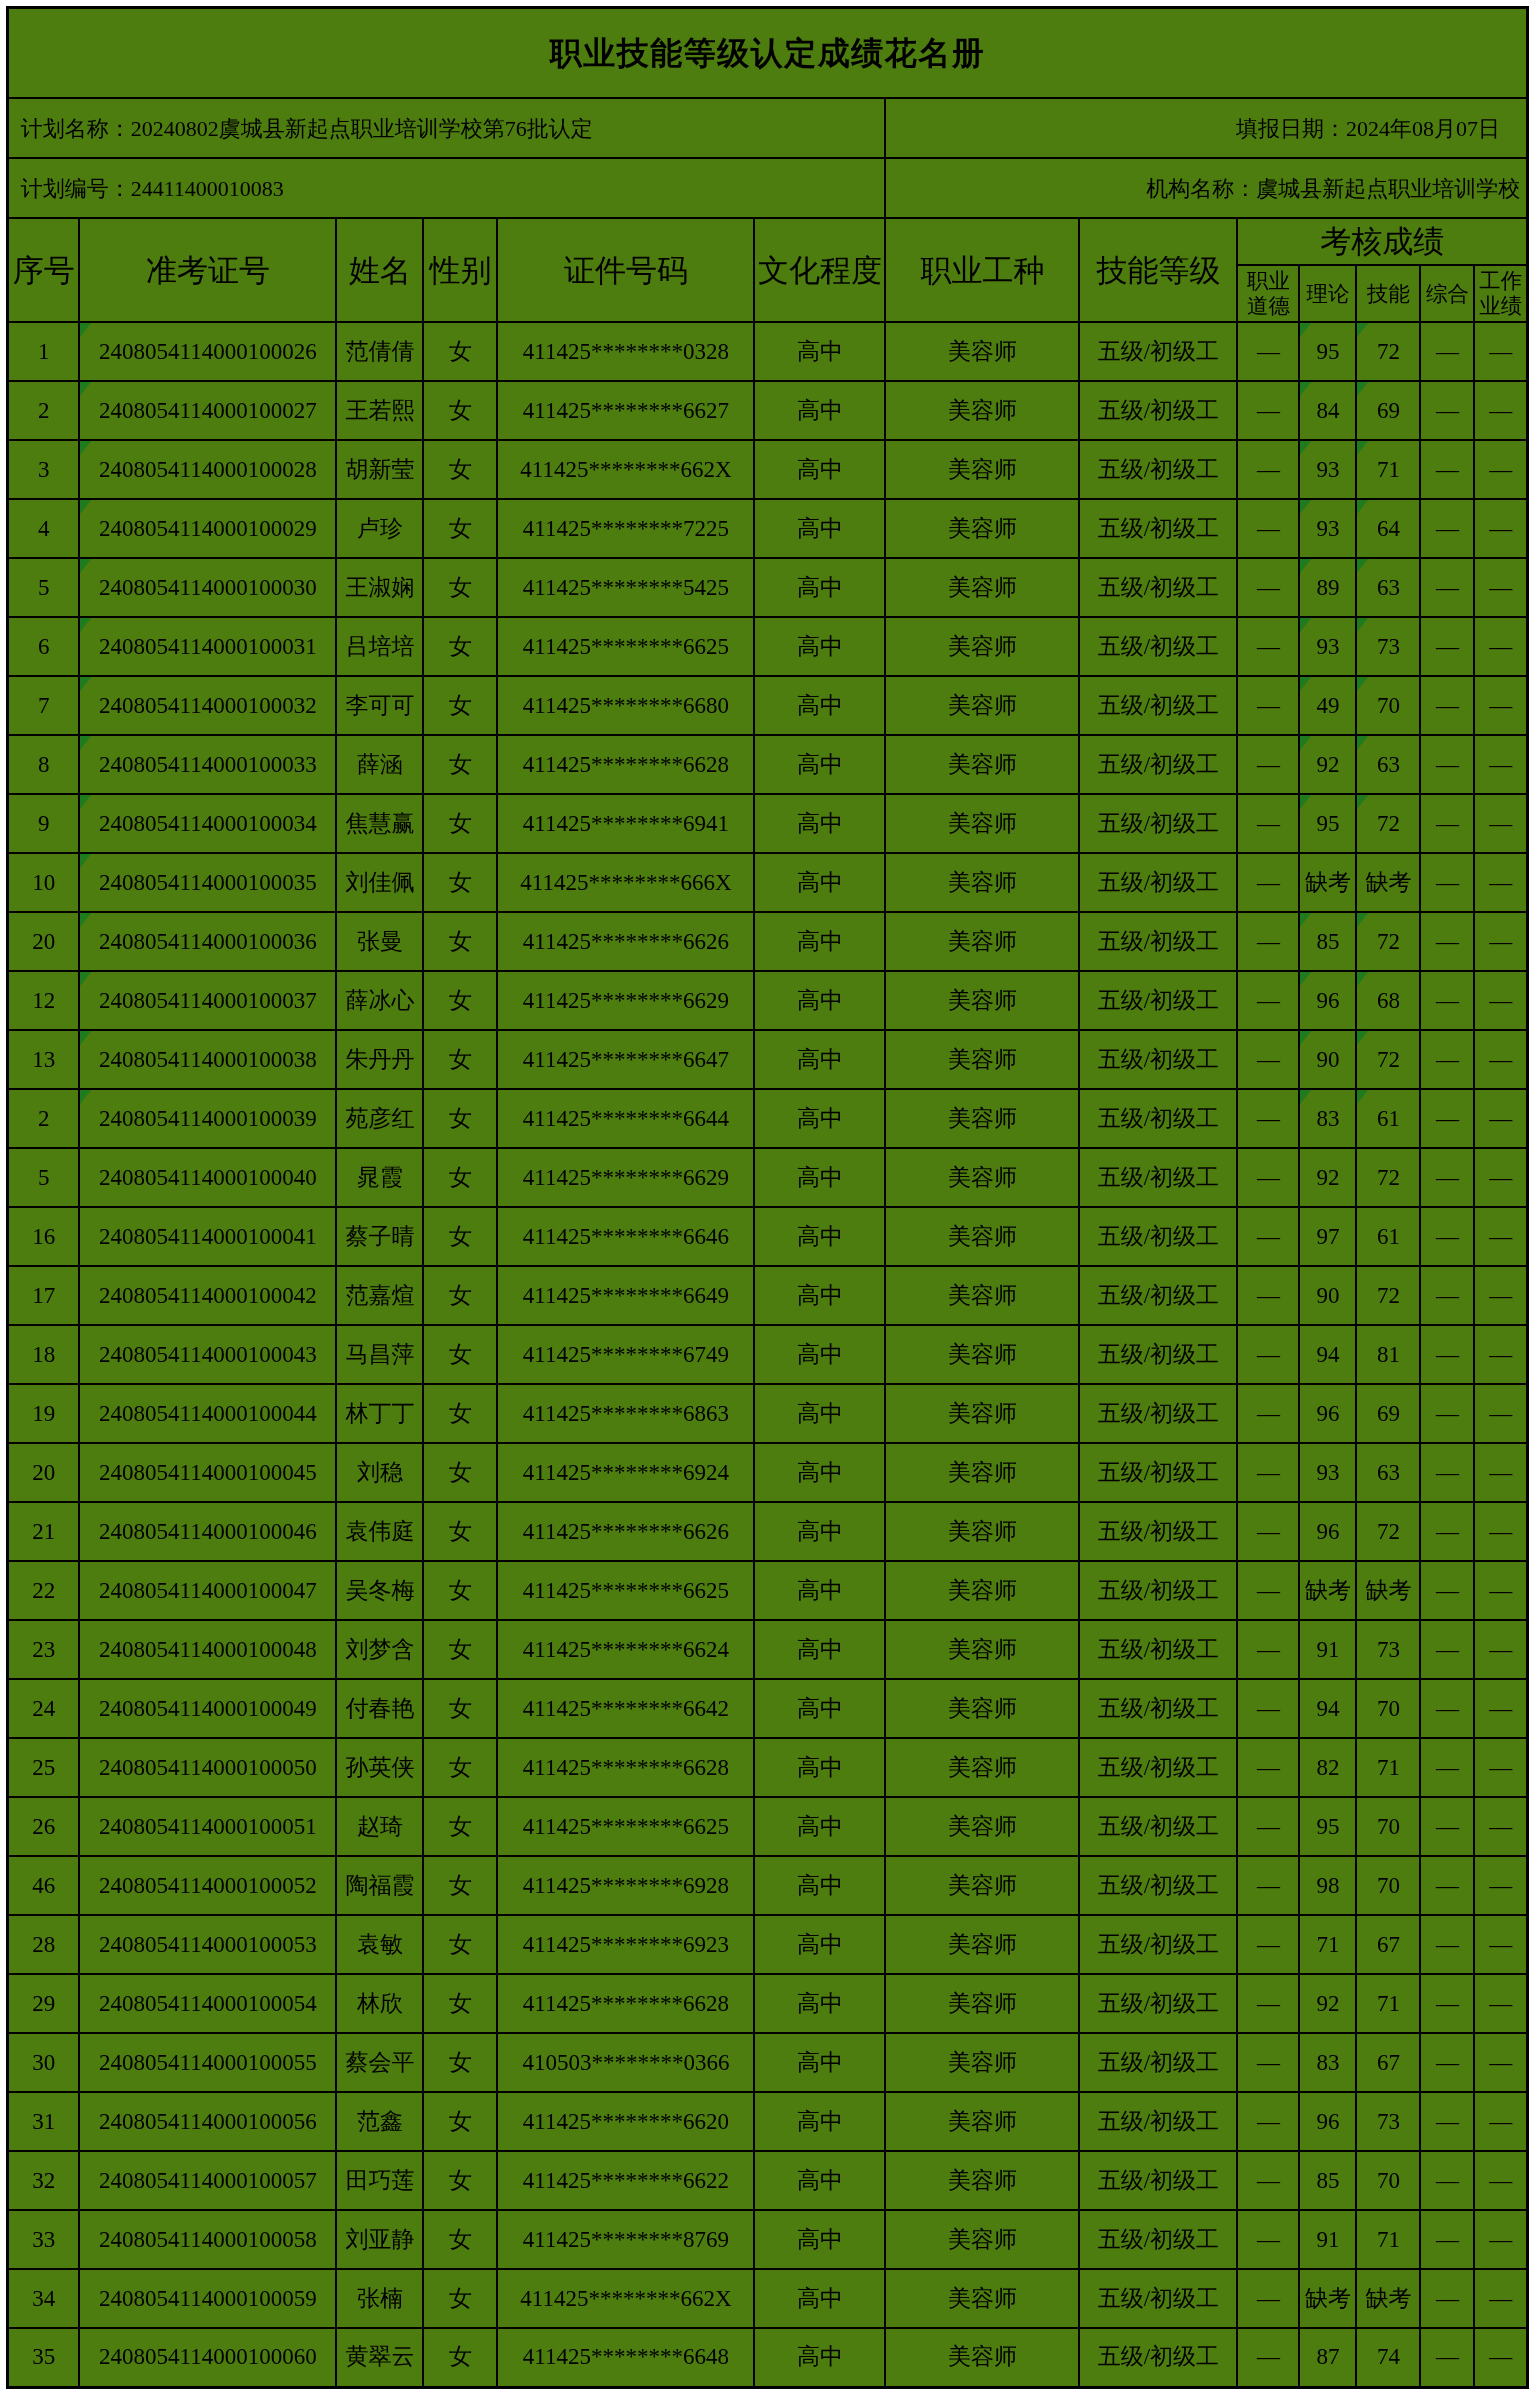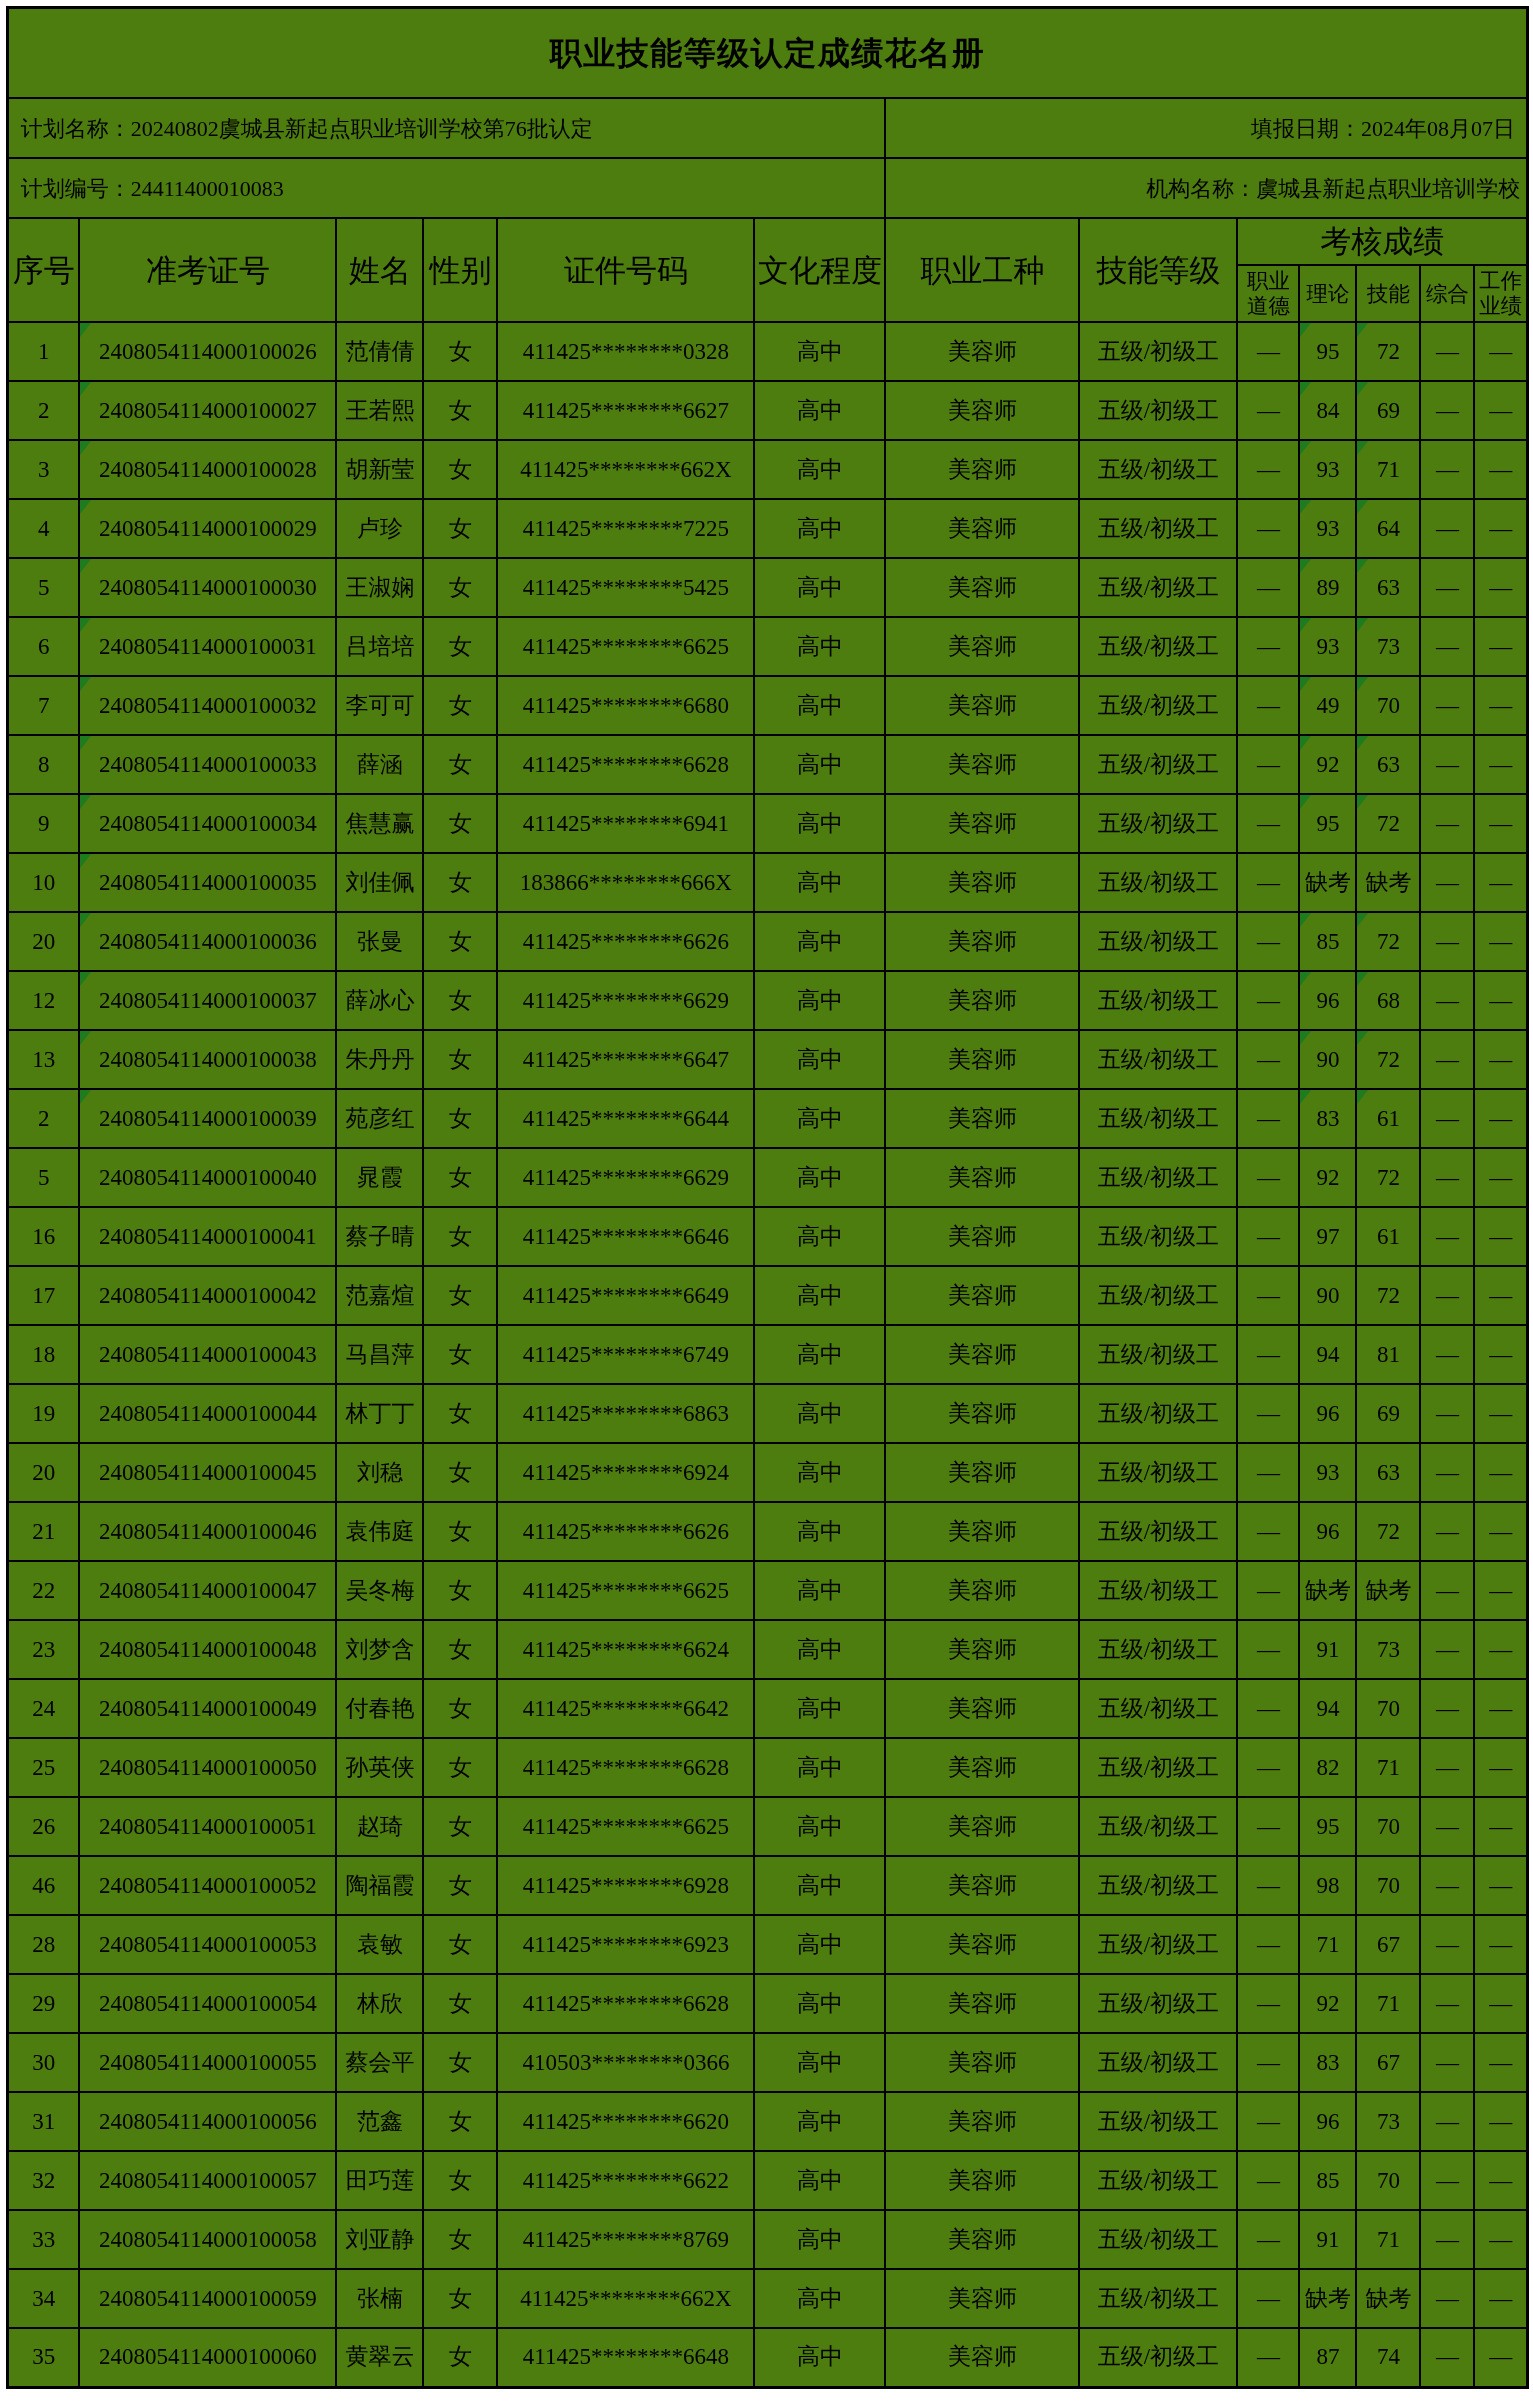--- a/index.html
+++ b/index.html
@@ -21,21 +21,21 @@
     line-height:1.15;
   }
   tr.title-row    { height:91px; }
   .title-cell {
     font-family:"Liberation Sans","DejaVu Sans",sans-serif;
     font-weight:bold; font-size:32px; letter-spacing:1.5px;
   }
   tr.info-row     { height:60px; }
   .info-cell      { font-size:22px; }
   .info-left      { text-align:left;  padding-left:11.8px; }
-  .info-right     { text-align:right; padding-right:11px; }
+  .info-right     { text-align:right; padding-right:26px; }
   .info-right-2   { text-align:right; padding-right:5.9px;  }
   tr.head-row-1   { height:47px; }
   tr.head-row-2   { height:57px; }
   th.colhead      { font-size:31px; }
   th.subhead      { font-size:21.4px; white-space:pre-line; }
   tr.data-row     { height:59px; font-size:23px; }
   .cell-text      { display:inline-block; }
   .corner {
     display:none; position:absolute; top:0; left:0;
     width:0; height:0;
@@ -230,21 +230,21 @@
     <td class="td-theory"><span class="corner" style="display: block;"></span><span class="cell-text">95</span></td>
     <td class="td-skill"><span class="corner" style="display: block;"></span><span class="cell-text">72</span></td>
     <td class="td-comp"><span class="cell-text">—</span></td>
     <td class="td-work"><span class="cell-text">—</span></td>
   </tr>
         <tr class="data-row">
     <td class="td-seq"><span class="cell-text">10</span></td>
     <td class="td-ticket"><span class="corner" style="display: block;"></span><span class="cell-text">2408054114000100035</span></td>
     <td class="td-name"><span class="cell-text">刘佳佩</span></td>
     <td class="td-gender"><span class="cell-text">女</span></td>
-    <td class="td-idno"><span class="cell-text">183866********666X</span></td>
+    <td class="td-idno"><span class="cell-text">411425********666X</span></td>
     <td class="td-edu"><span class="cell-text">高中</span></td>
     <td class="td-job"><span class="cell-text">美容师</span></td>
     <td class="td-level"><span class="cell-text">五级/初级工</span></td>
     <td class="td-ethics"><span class="cell-text">—</span></td>
     <td class="td-theory"><span class="cell-text">缺考</span></td>
     <td class="td-skill"><span class="cell-text">缺考</span></td>
     <td class="td-comp"><span class="cell-text">—</span></td>
     <td class="td-work"><span class="cell-text">—</span></td>
   </tr>
         <tr class="data-row">

